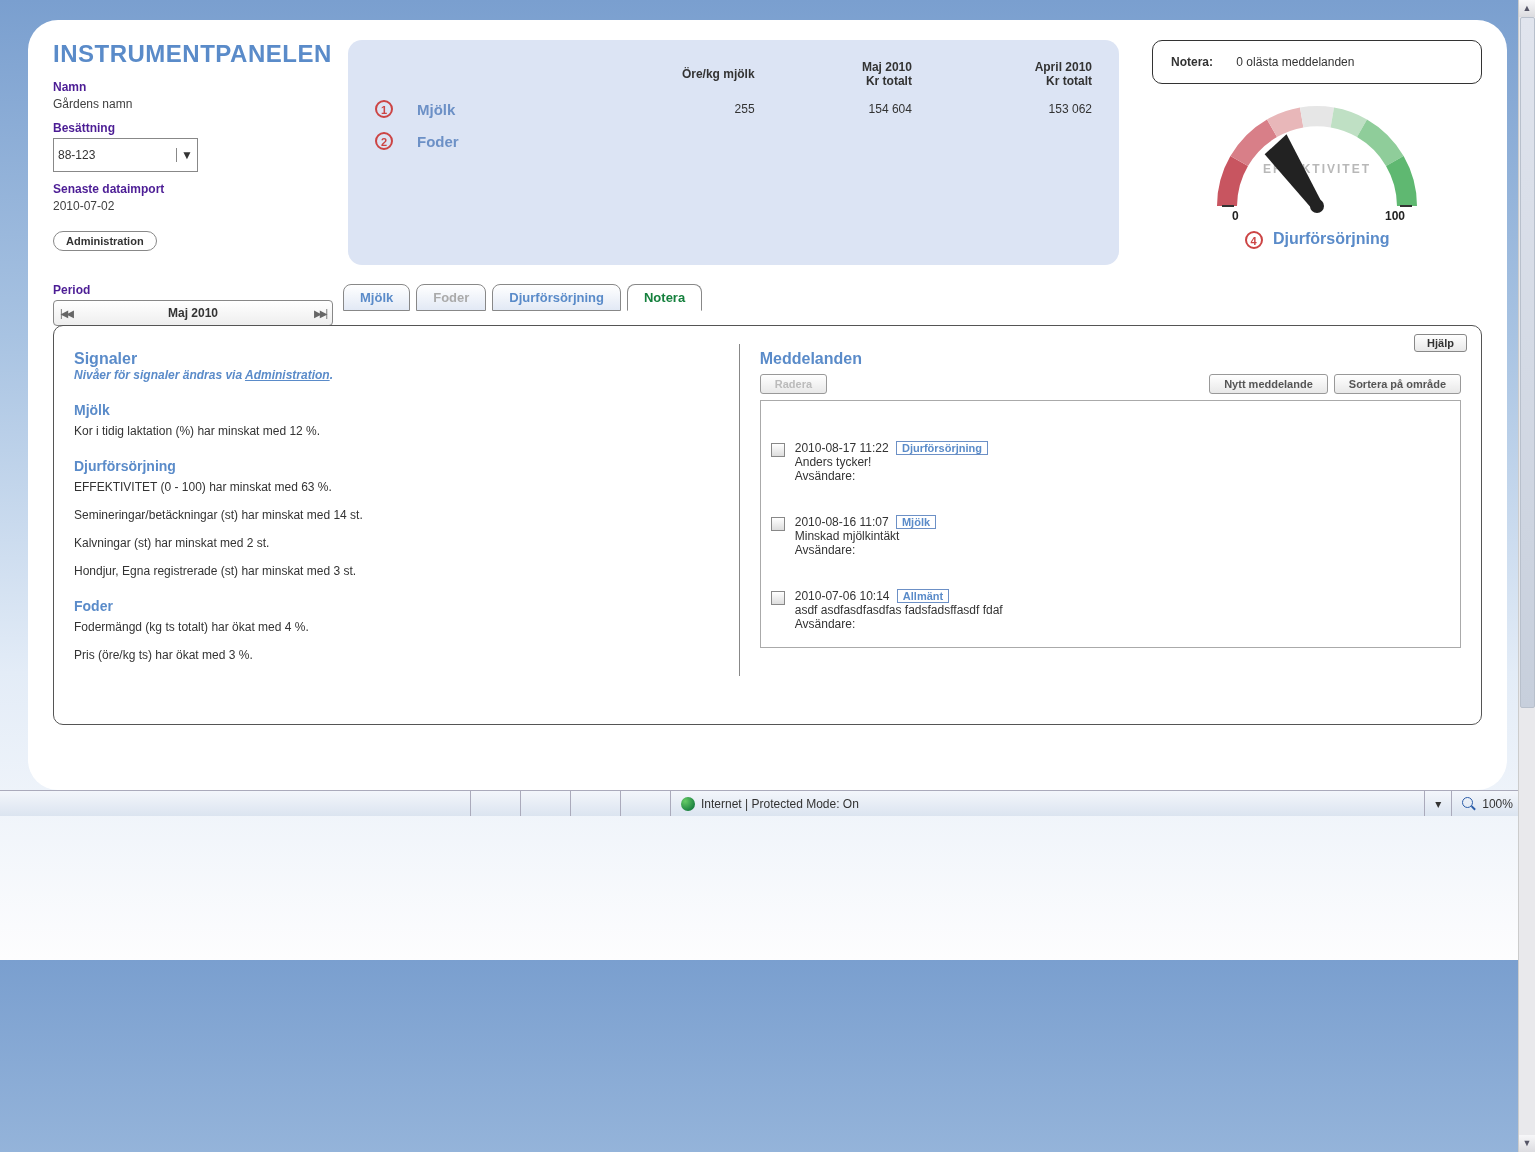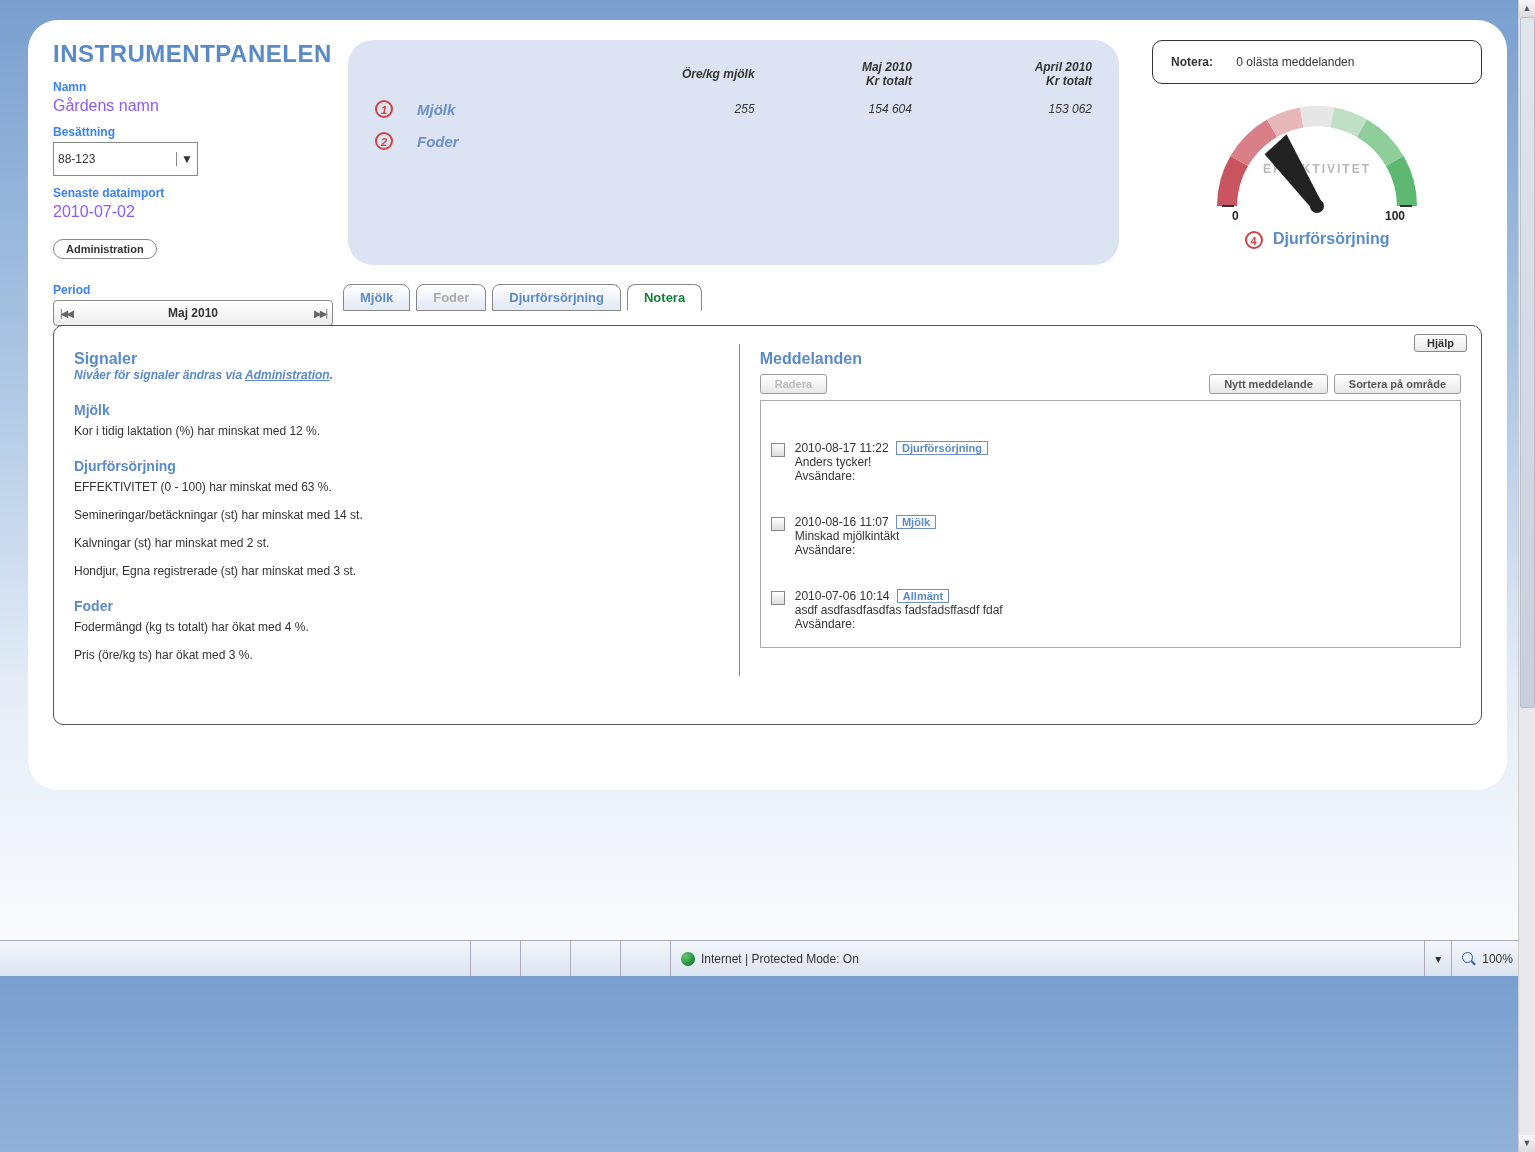--- a/index.html
+++ b/index.html
@@ -21,43 +21,42 @@
 }
 .header-row { display: flex; gap: 15px; }
 .left-col { width: 280px; }
 .title {
   color: #5a8bc9;
   font-size: 24px;
   font-weight: bold;
   letter-spacing: 0.5px;
   margin-bottom: 12px;
 }
-.field-label { font-weight: bold; font-size: 12px; color: #3b82f6; margin-bottom: 3px; margin-top: 10px; }
-.field-value { font-size: 16px; color: #8b5cf6; }
+.field-label { font-weight: bold; font-size: 12px; color: #4c1d95; margin-bottom: 3px; margin-top: 10px; }
+.field-value { font-size: 12px; color: #404040; }
 .herd-select {
   width: 145px; height: 34px; border: 1px solid #888;
   font-family: inherit; font-size: 12px; background: #fff;
   display: flex; align-items: center; justify-content: space-between;
   padding: 0 4px 0 4px;
 }
 .herd-select .chev { border-left:1px solid #888; padding-left:4px; }
 .admin-btn {
   display: inline-block; margin-top: 18px;
   border: 1px solid #888; border-radius: 12px;
   padding: 3px 12px; font-size: 11px; font-weight: bold;
   background: #fff; color: #333;
 }
 .summary-box {
   background: #dce4f4;
-  border-radius: 25px;
+  border-radius: 14px;
   flex: 1;
   min-height: 225px;
   padding: 18px 25px;
   margin-right: 18px;
-  font-style: italic;
 }
 .summary-grid { width: 100%; font-size: 12px; }
 .summary-grid th { font-weight: bold; text-align: right; padding-bottom:4px; }
 .summary-grid td { padding: 6px 0; text-align: right; }
 .summary-grid .rn-label { text-align: left; color: #6c90c6; font-weight: bold; font-size: 15px; }
 .summary-grid .rn-sub { color:#8ba7ce; font-size:11px; font-weight:normal; display:block; margin-top:-2px;}
 .circ-num {
   display:inline-block; width:18px; height:18px; border:2px solid #c44; border-radius:50%;
   text-align:center; line-height:16px; color:#c44; font-size:11px; font-weight:bold;
   margin-right:6px; vertical-align:middle;
@@ -116,23 +115,23 @@
 }
 .msg-btn.dis { color:#bbb; }
 .msg-toolbar .spacer { flex:1; }
 .msg-list { border:1px solid #aaa; margin-top:6px; min-height:200px; padding:8px 10px; }
 .msg-item { display:flex; gap:10px; margin-bottom:8px; font-size:12px;margin-top:32px; }
 .msg-check { width:14px; height:14px; border:1px solid #888; background:linear-gradient(#fff,#ddd); margin-top:2px; flex-shrink:0;}
 .msg-body { flex:1; }
 .msg-tag { display:inline-block; border:1px solid #6c90c6; color:#5a8bc9; font-weight:bold; padding:0 5px; margin-left:4px; font-size:11px;}
 
 .statusbar {
-  position:relative; height:36px; background:linear-gradient(#f3f6fb,#dbe4f0);
+  position:relative; height:26px; background:linear-gradient(#f3f6fb,#dbe4f0);
   border-top:1px solid #aab; display:flex; align-items:center;
-  font-size:12px; color:#333; margin-top:150px;
+  font-size:12px; color:#333; 
 }
 .statusbar .seg { border-left:1px solid #aab; height:100%; display:flex; align-items:center; padding:0 10px; gap:6px;}
 .statusbar .flex { flex:1; }
 .globe { width:14px; height:14px; border-radius:50%; background:radial-gradient(circle at 30% 30%, #6c6, #063); display:inline-block;}
 .zoom-icon { width:14px; height:14px; display:inline-block; position:relative;}
 .zoom-icon::before { content:""; position:absolute; width:9px; height:9px; border:1.5px solid #2a5ca8; border-radius:50%; }
 .zoom-icon::after { content:""; position:absolute; width:5px; height:1.5px; background:#2a5ca8; transform:rotate(45deg); top:10px; left:9px;}
 .scrollbar {
   position:fixed; right:0; top:0; width:17px; height:100%;
   background:#e9e9ec; border-left:1px solid #ccc;

